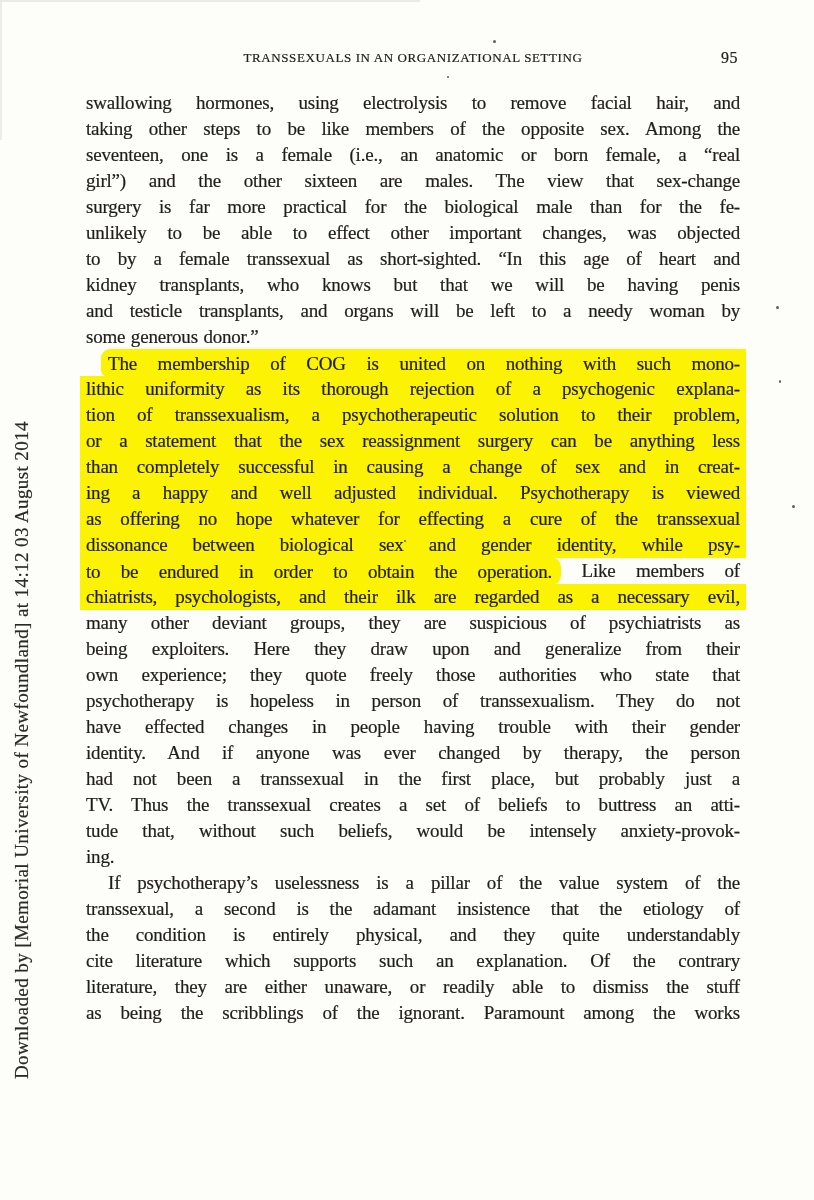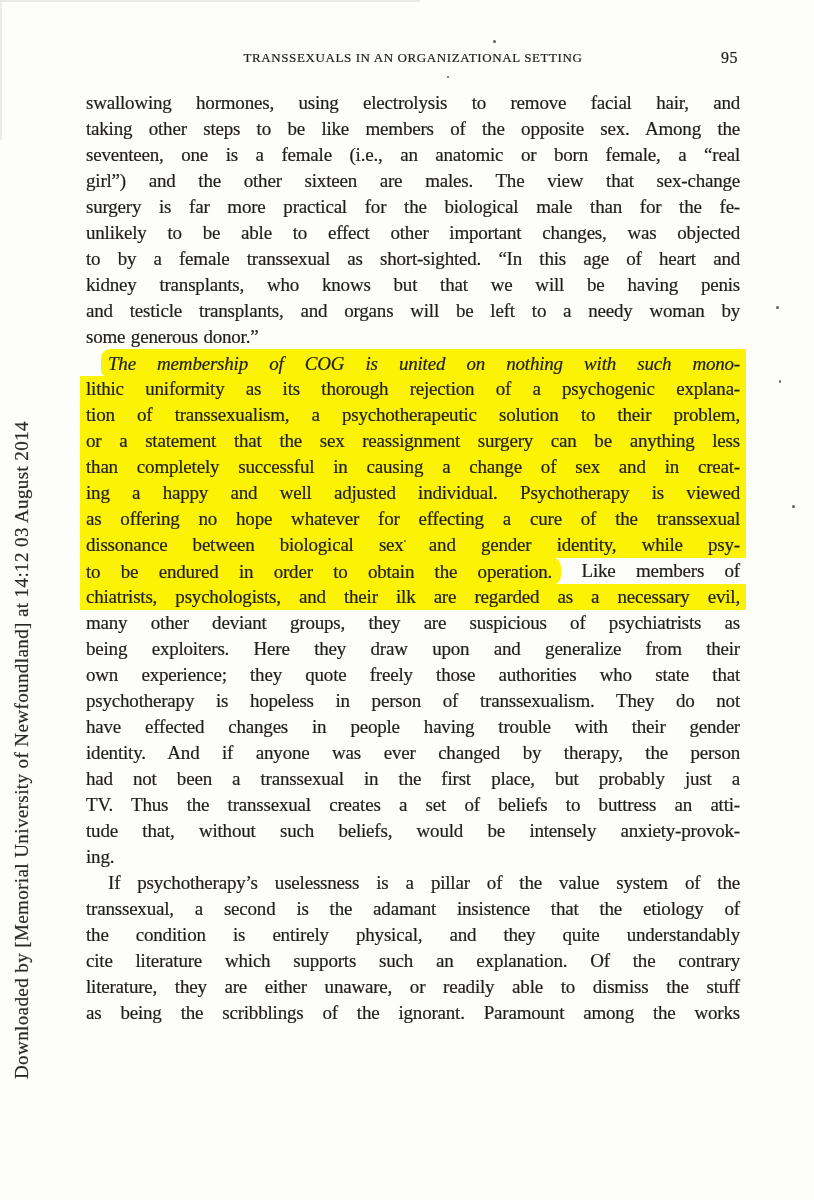--- a/index.html
+++ b/index.html
@@ -50,21 +50,20 @@
     background:var(--hl);
     margin:0 -6px;
     padding:0 6px;
   }
   .hl-seg{background:var(--hl);}
   .line.hl .hl-seg{background:transparent;}
   .cap-left{
     padding:3.5px 6px 3.5px 7px;
     margin:0 -6px 6px -7px;
     border-radius:9px 0 0 7px;
-    font-style:italic;
   }
   .cap-right{
     padding:3.5px 9px 3.5px 6px;
     margin-left:-6px;
     border-radius:0 10px 9px 0;
   }
 
   
   .watermark{
     position:absolute;

